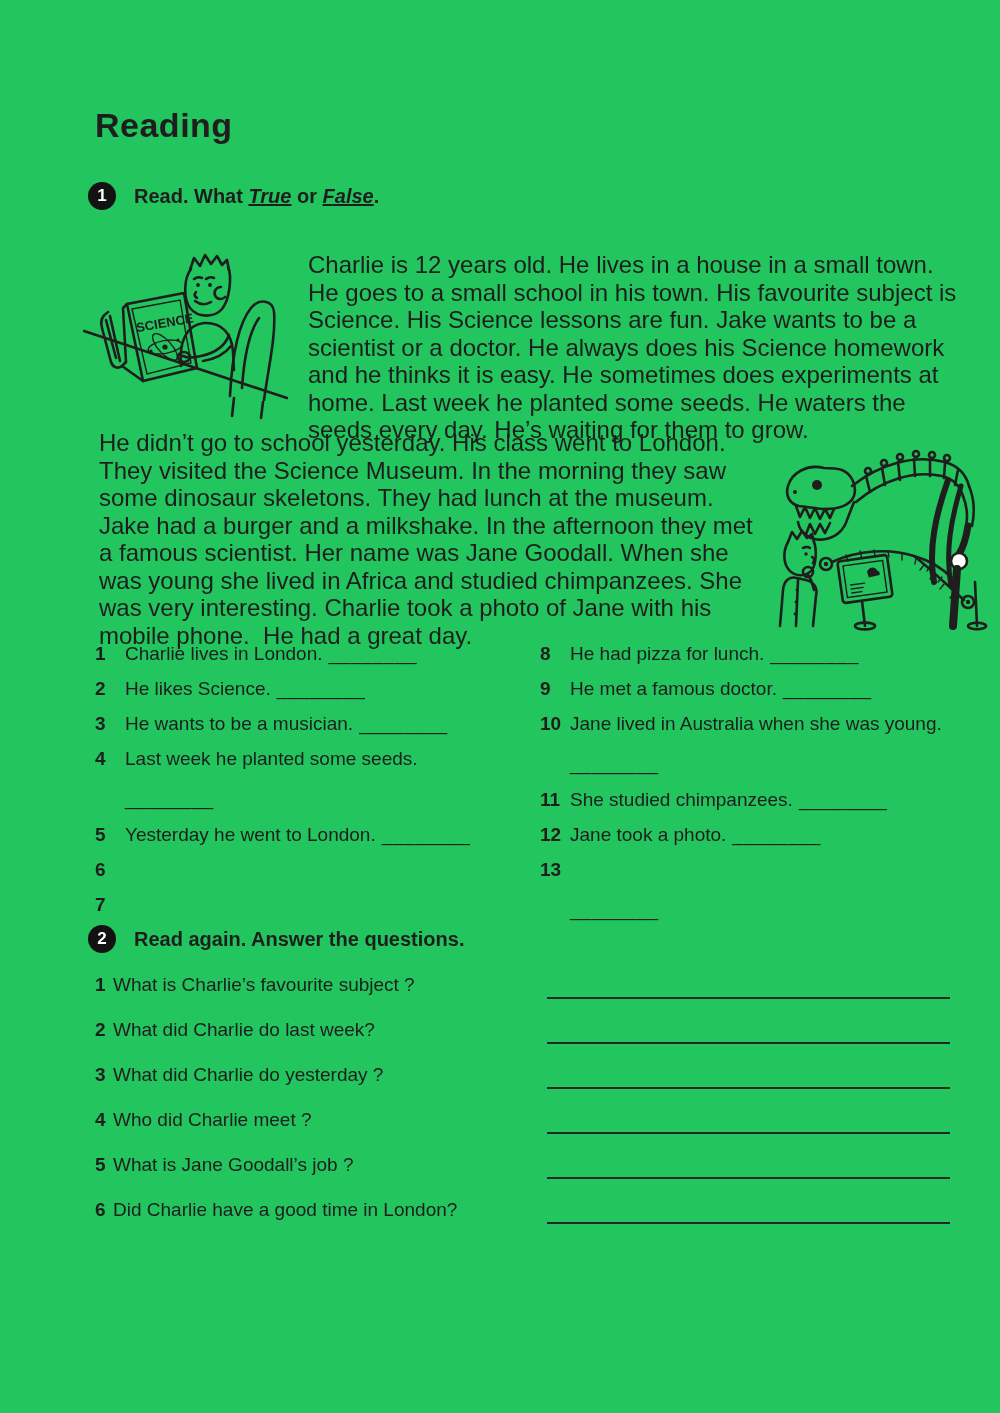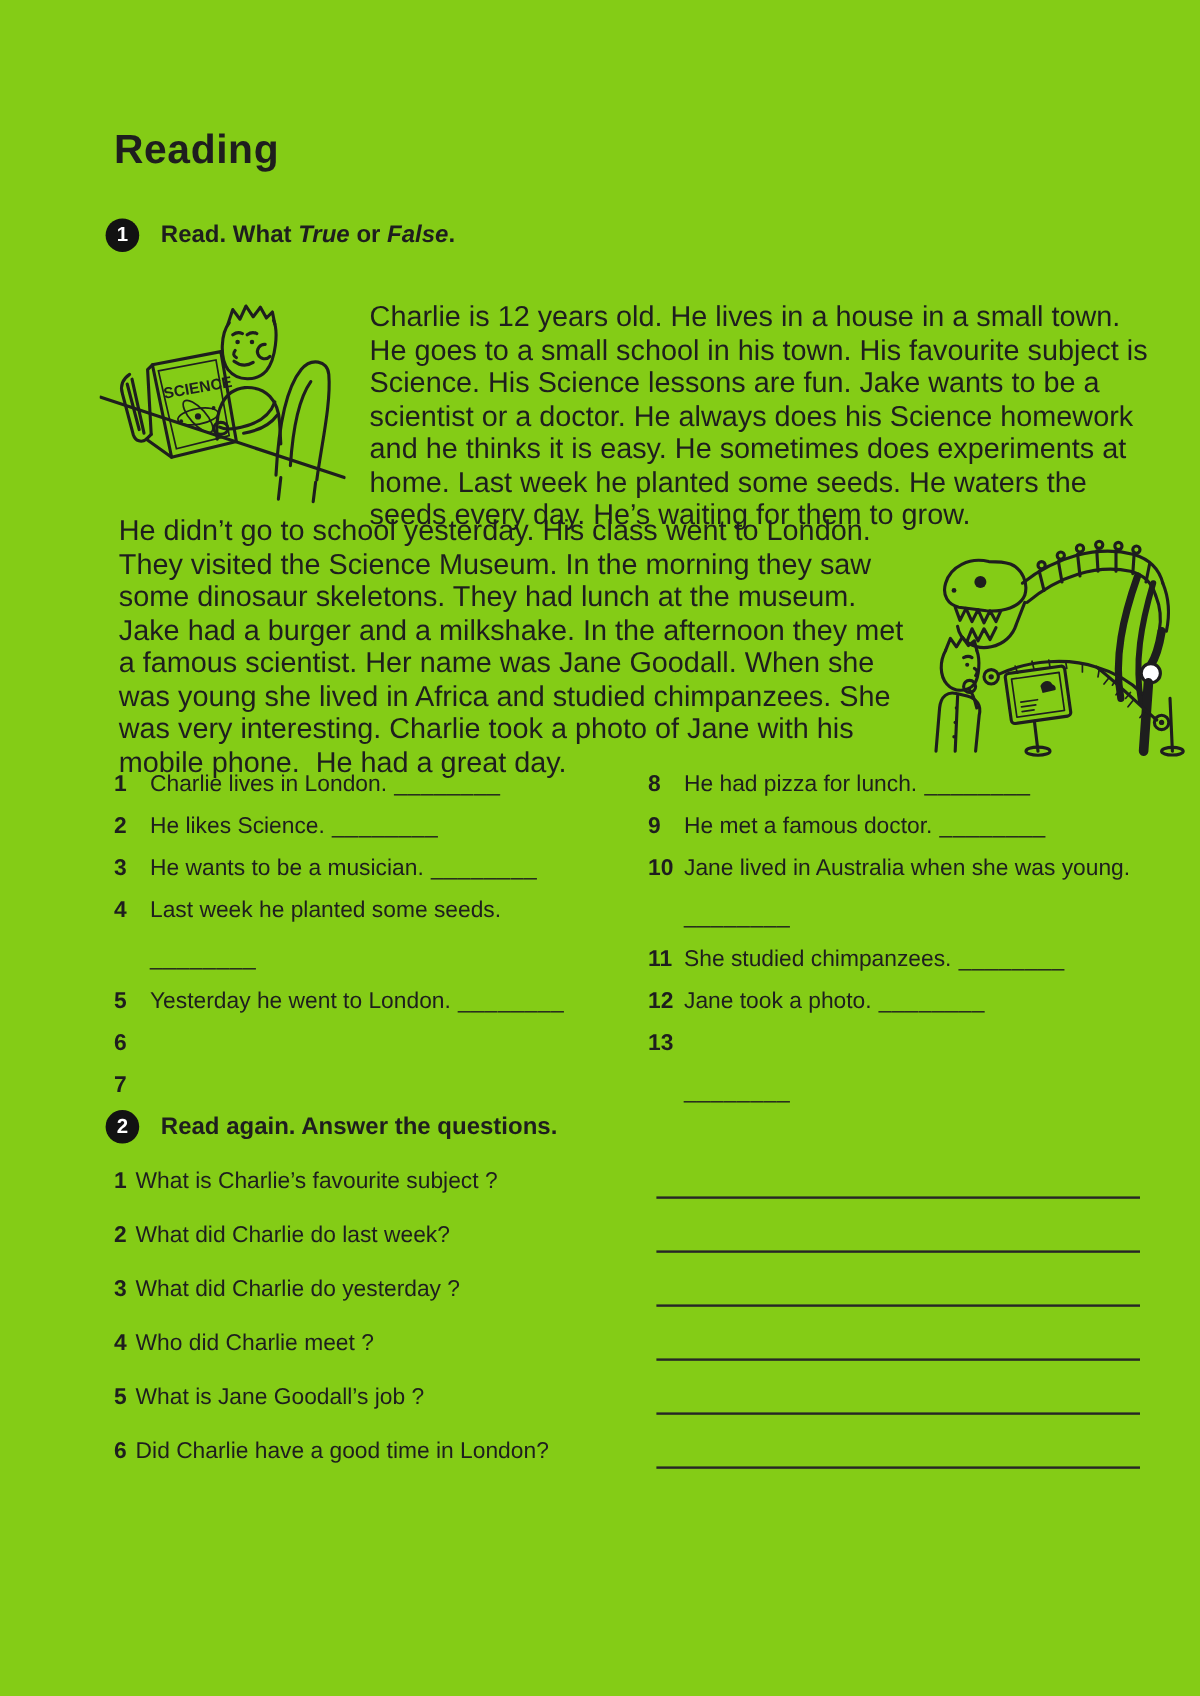--- a/index.html
+++ b/index.html
@@ -1,26 +1,26 @@
 <!DOCTYPE html>
 <html><head>
 <meta charset="utf-8">
 <style>
   html,body {margin:0; padding:0; background:#ffffff;}
   .page {
-    position:relative; width:1000px; height:1413px; background:#84cc16;
+    position:relative; width:1000px; height:1413px; background:#22c55e;
     font-family:"Liberation Sans", sans-serif; color:#1e1e1e; overflow:hidden;
   }
   .title {position:absolute; left:95px; top:106px; font-size:34px; font-weight:bold; letter-spacing:.5px;}
   .ex-header {position:absolute; display:flex; align-items:center; gap:18px; font-size:20px; font-weight:bold; white-space:pre;}
   .ex1-header {left:88px; top:182px;}
   .ex2-header {left:88px; top:925px;}
   .badge {width:28px; height:28px; border-radius:50%; background:#121212; color:#fff;
     display:flex; align-items:center; justify-content:center; font-size:17px; font-weight:bold; flex:none;}
-  .bi {font-style:italic;}
+  .bi {font-style:italic;text-decoration:underline;}
   .para {position:absolute; font-size:24px; line-height:27.5px; white-space:pre-wrap;}
   .para1 {left:308px; top:251px; width:652px;}
   .para2 {left:99px; top:429px; width:664px;}
   .illu {position:absolute;}
   .illu-boy {left:83px; top:240px;}
   .illu-dino {left:762px; top:430px;}
   .tf-col {position:absolute; top:643px; font-size:19px;}
   .tf-left {left:95px; width:442px;}
   .tf-right {left:540px; width:445px;}
   .tf-item {display:flex; margin-bottom:13px; line-height:22px;}

